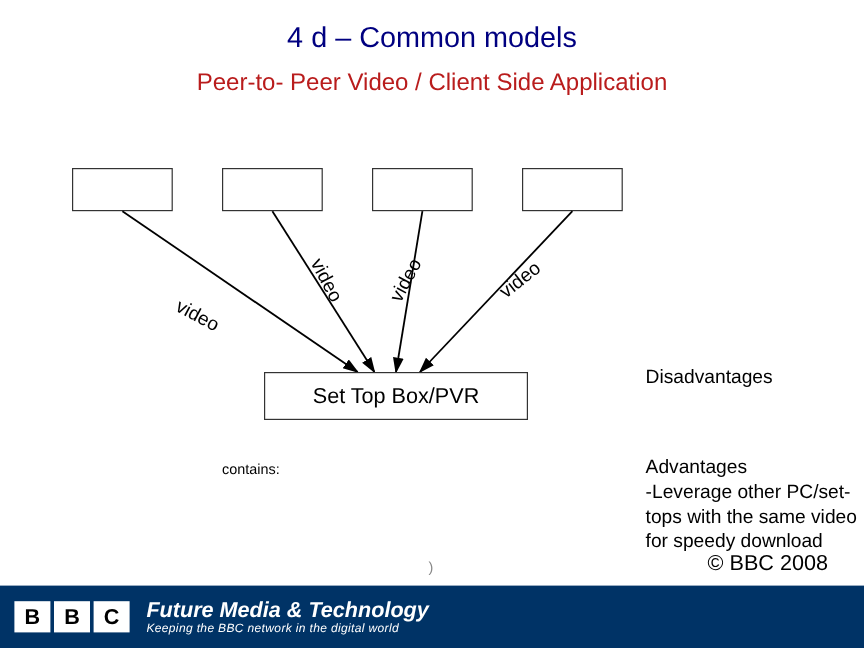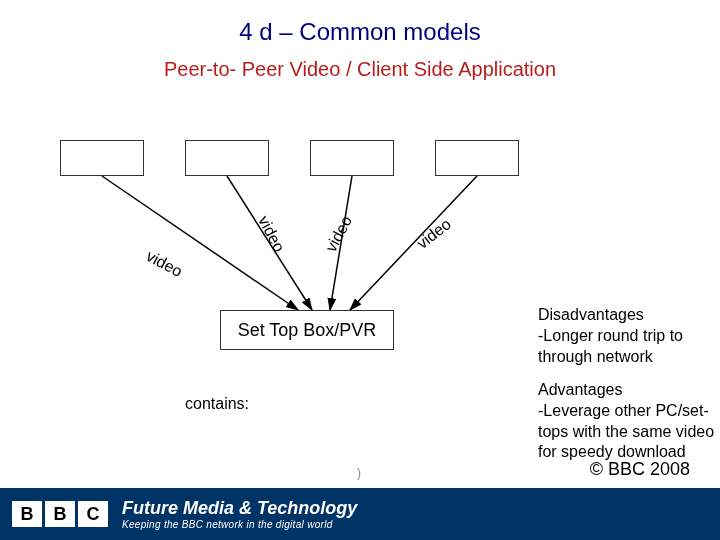--- a/index.html
+++ b/index.html
@@ -39,21 +39,21 @@
     background: #fff;
   }
   .peer1 { left: 30px; top: 10px; }
   .peer2 { left: 155px; top: 10px; }
   .peer3 { left: 280px; top: 10px; }
   .peer4 { left: 405px; top: 10px; }
   .stb {
     position: absolute;
     left: 190px;
     top: 180px;
-    width: 174px;
+    width: 220px;
     height: 40px;
     border: 1px solid #333;
     background: #fff;
     display: flex;
     align-items: center;
     justify-content: center;
     font-size: 18px;
   }
   svg.edges {
     position: absolute;
@@ -75,22 +75,22 @@
     left: 538px;
     width: 178px;
     font-size: 16px;
     line-height: 1.3;
   }
   .disadv-block { top: 305px; }
   .adv-block { top: 380px; }
   .contains-block {
     position: absolute;
     left: 185px;
-    top: 394px;
-    font-size: 16px;
+    top: 384px;
+    font-size: 12px;
     line-height: 1.3;
     width: 350px;
   }
   .contains-item { padding-left: 30px; }
   .footer {
     position: absolute;
     bottom: 0;
     left: 0;
     width: 100%;
     height: 52px;
@@ -169,21 +169,20 @@
   <div class="edge-label l1">video</div>
   <div class="edge-label l2">video</div>
   <div class="edge-label l3">video</div>
   <div class="edge-label l4">video</div>
 
   <div class="stb">Set Top Box/PVR</div>
 </div>
 
 <div class="side-text disadv-block">
   <div>Disadvantages</div>
-  <div>-Longer round trip to through network</div>
 </div>
 
 <div class="side-text adv-block">
   <div>Advantages</div>
   <div>-Leverage other PC/set-tops with the same video for speedy download</div>
 </div>
 
 <div class="contains-block">
   <div>contains:</div>
 </div>

